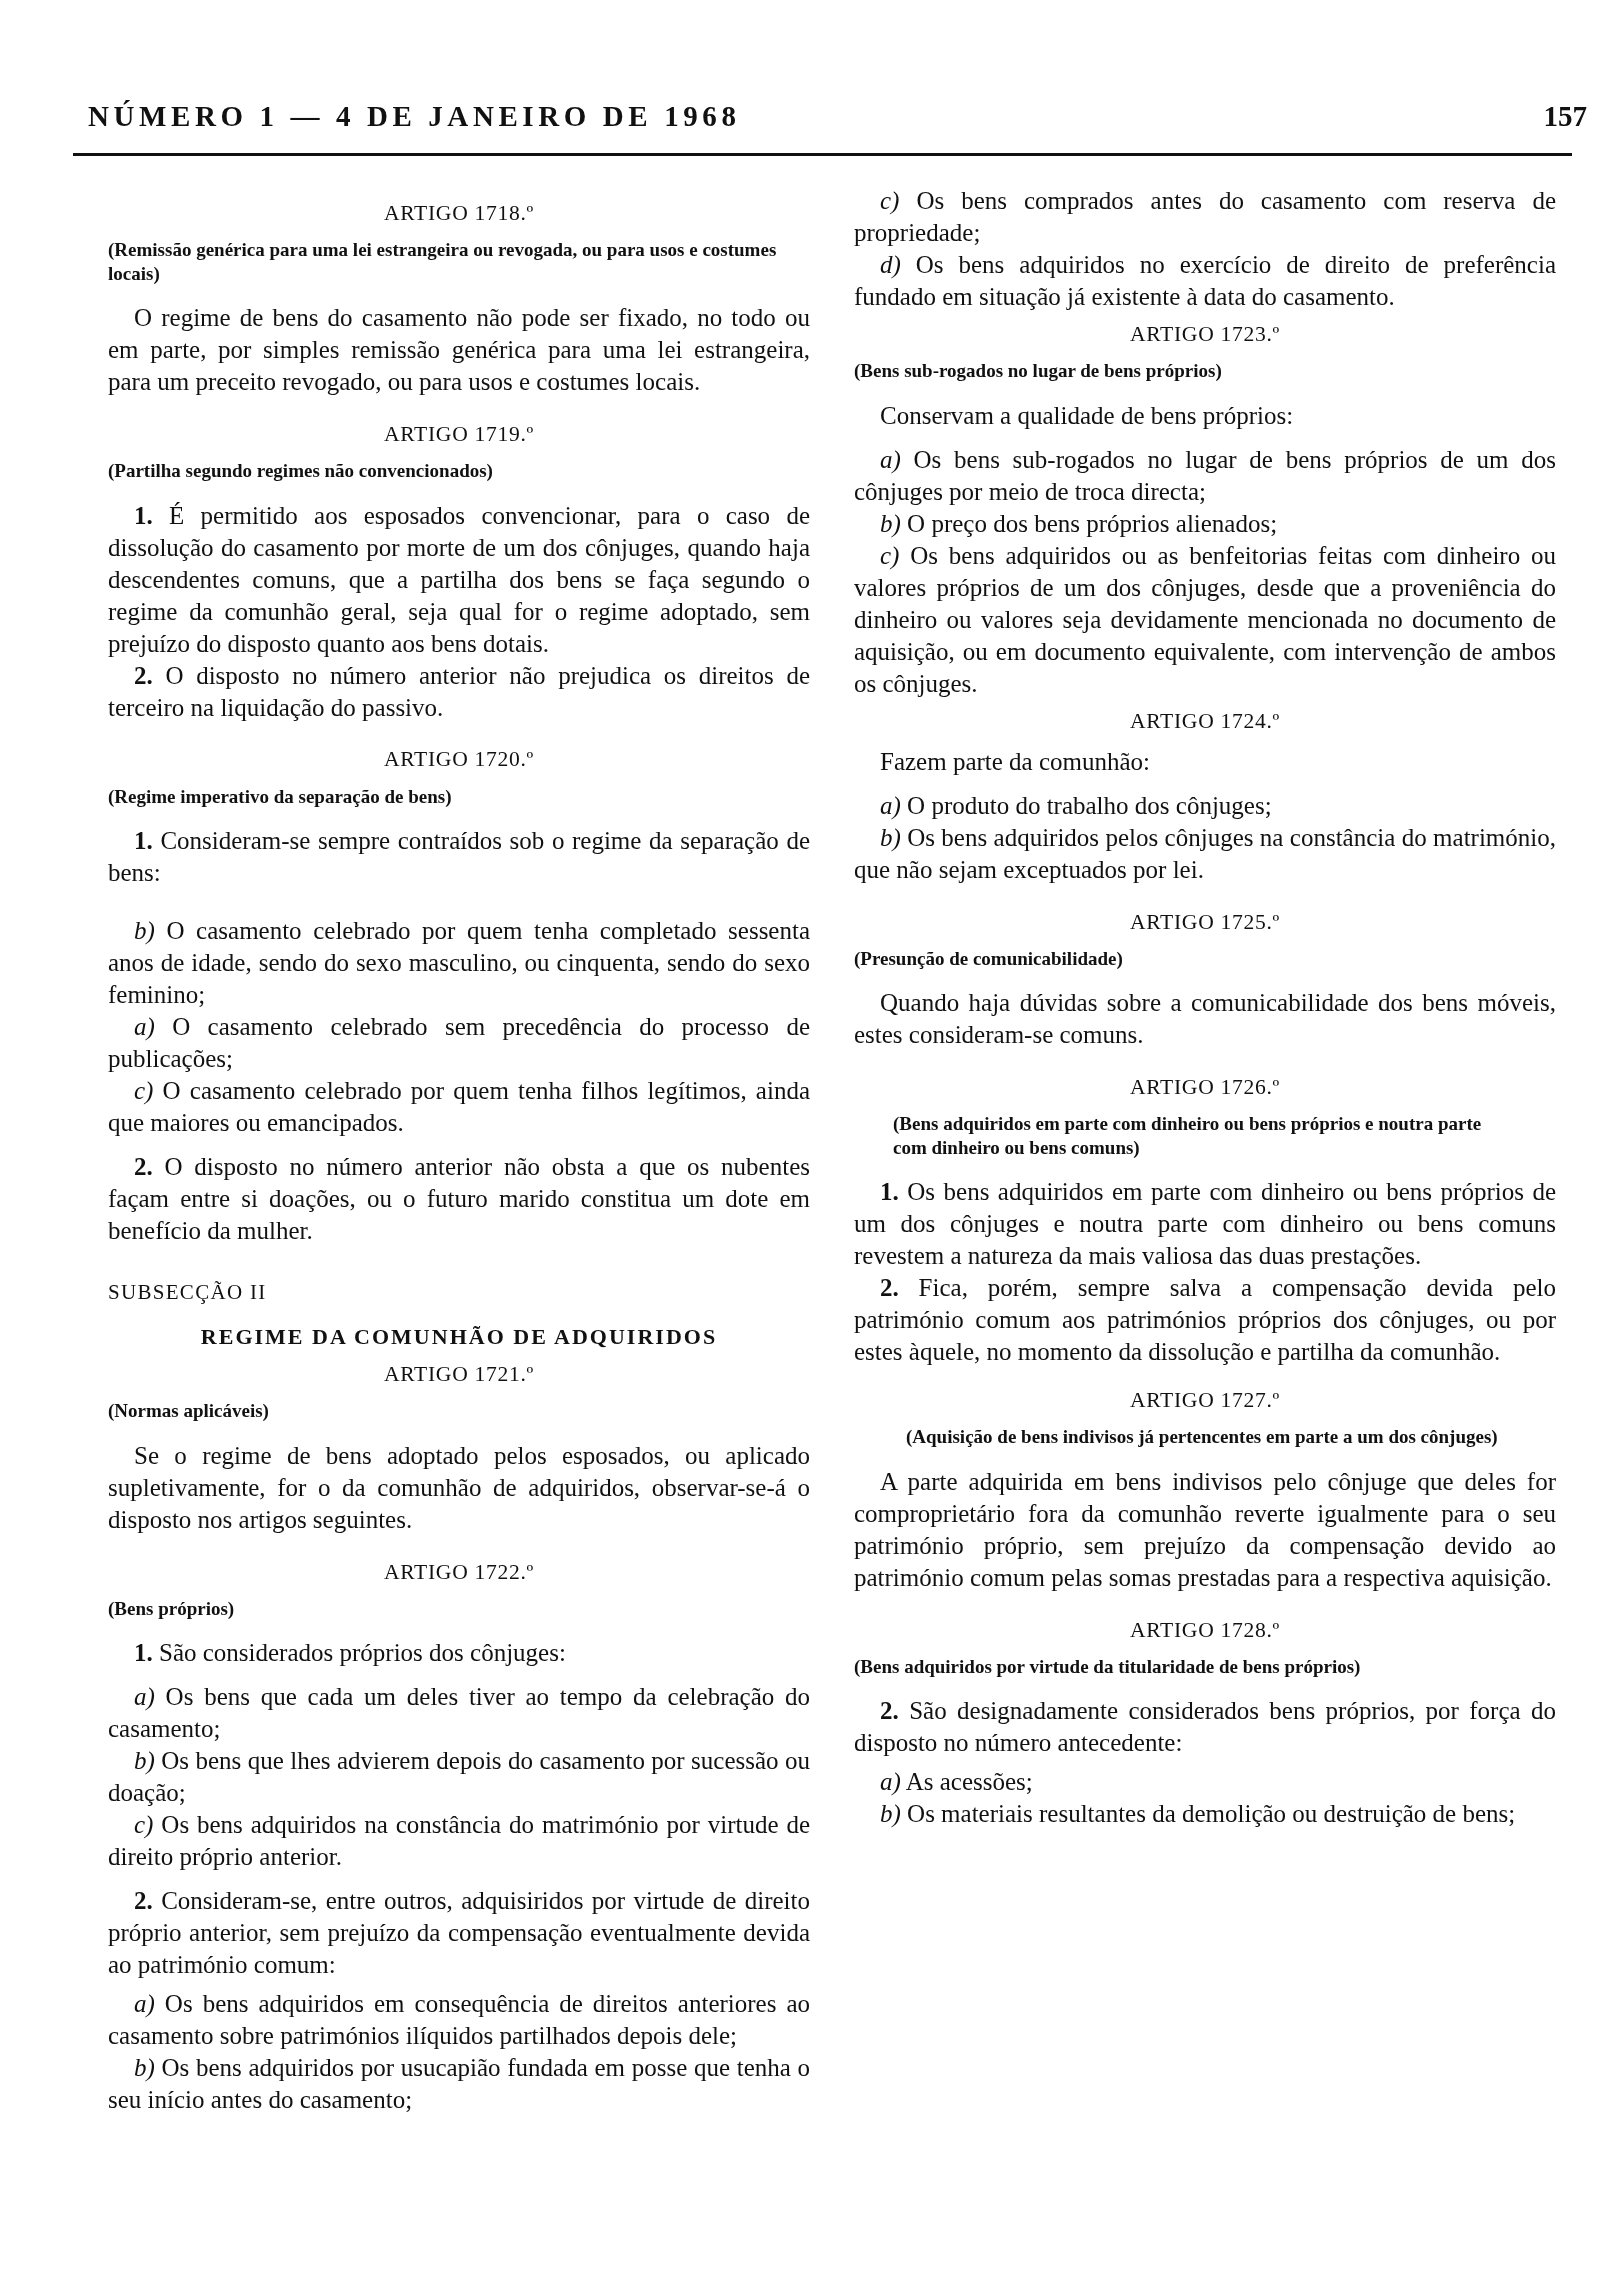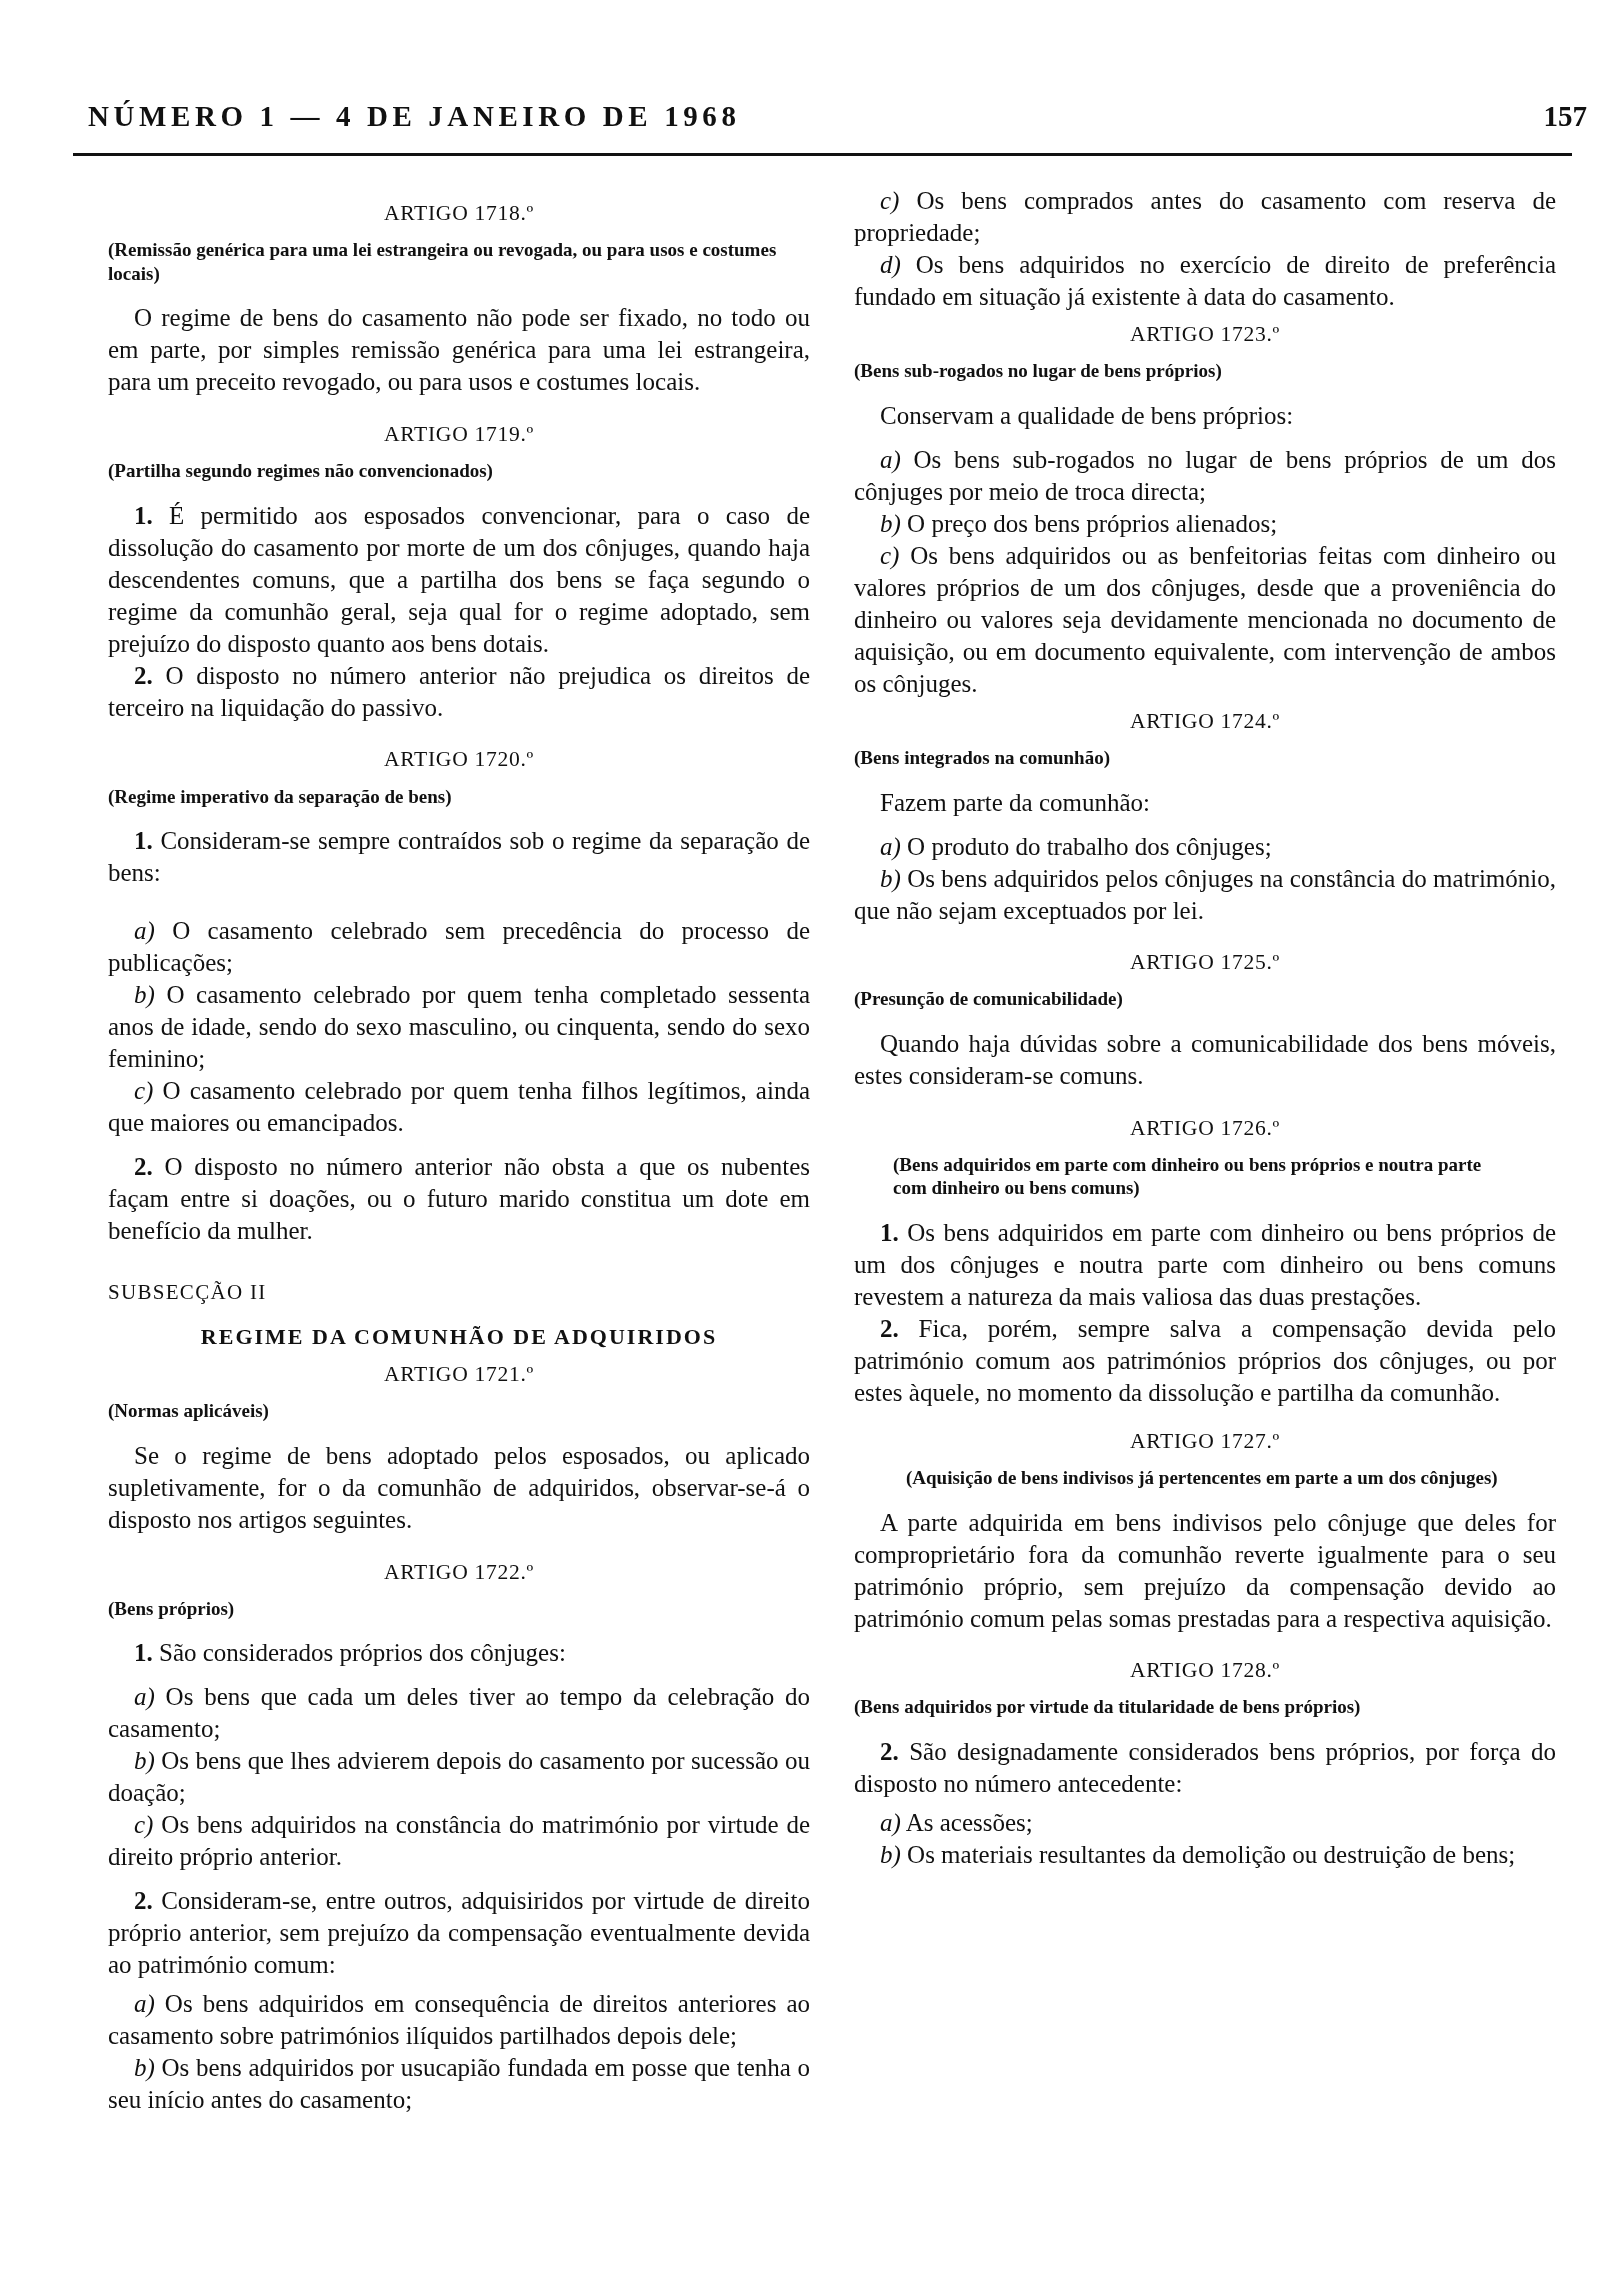--- a/index.html
+++ b/index.html
@@ -43,22 +43,22 @@
     <div class="rubric">(Partilha segundo regimes não convencionados)</div>
     <p class="p"><span class="num">1.</span> <span>É permitido aos esposados convencionar, para o caso de dissolução do casamento por morte de um dos cônjuges, quando haja descendentes comuns, que a partilha dos bens se faça segundo o regime da comunhão geral, seja qual for o regime adoptado, sem prejuízo do disposto quanto aos bens dotais.</span></p>
     <p class="p"><span class="num">2.</span> <span>O disposto no número anterior não prejudica os direitos de terceiro na liquidação do passivo.</span></p>
   </section>
 
   <section>
     <div class="art" style="margin-top:19.7px">ARTIGO 1720.º</div>
     <div class="rubric">(Regime imperativo da separação de bens)</div>
     <p class="p"><span class="num">1.</span> <span>Consideram-se sempre contraídos sob o regime da separação de bens:</span></p>
     <div class="gap" style="height:26px"></div>
+    <p class="p"><span class="let">b)</span> <span>O casamento celebrado por quem tenha completado sessenta anos de idade, sendo do sexo masculino, ou cinquenta, sendo do sexo feminino;</span></p>
     <p class="p"><span class="let">a)</span> <span>O casamento celebrado sem precedência do processo de publicações;</span></p>
-    <p class="p"><span class="let">b)</span> <span>O casamento celebrado por quem tenha completado sessenta anos de idade, sendo do sexo masculino, ou cinquenta, sendo do sexo feminino;</span></p>
     <p class="p"><span class="let">c)</span> <span>O casamento celebrado por quem tenha filhos legítimos, ainda que maiores ou emancipados.</span></p>
     <div class="gap"></div>
     <p class="p"><span class="num">2.</span> <span>O disposto no número anterior não obsta a que os nubentes façam entre si doações, ou o futuro marido constitua um dote em benefício da mulher.</span></p>
   </section>
 
   <section>
     <div class="subsec">SUBSECÇÃO II</div>
     <div class="sectitle">REGIME DA COMUNHÃO DE ADQUIRIDOS</div>
   </section>
 
@@ -96,21 +96,20 @@
     <div class="rubric">(Bens sub-rogados no lugar de bens próprios)</div>
     <p class="p">Conservam a qualidade de bens próprios:</p>
     <div class="gap"></div>
     <p class="p"><span class="let">a)</span> <span>Os bens sub-rogados no lugar de bens próprios de um dos cônjuges por meio de troca directa;</span></p>
     <p class="p"><span class="let">b)</span> <span>O preço dos bens próprios alienados;</span></p>
     <p class="p"><span class="let">c)</span> <span>Os bens adquiridos ou as benfeitorias feitas com dinheiro ou valores próprios de um dos cônjuges, desde que a proveniência do dinheiro ou valores seja devidamente mencionada no documento de aquisição, ou em documento equivalente, com intervenção de ambos os cônjuges.</span></p>
   </section>
 
   <section>
     <div class="art" style="margin-top:5.2px">ARTIGO 1724.º</div>
-    <div class="rubric">(Bens integrados na comunhão)</div>
     <p class="p">Fazem parte da comunhão:</p>
     <div class="gap"></div>
     <p class="p"><span class="let">a)</span> <span>O produto do trabalho dos cônjuges;</span></p>
     <p class="p"><span class="let">b)</span> <span>Os bens adquiridos pelos cônjuges na constância do matrimónio, que não sejam exceptuados por lei.</span></p>
   </section>
 
   <section>
     <div class="art" style="margin-top:19.7px">ARTIGO 1725.º</div>
     <div class="rubric">(Presunção de comunicabilidade)</div>
     <p class="p">Quando haja dúvidas sobre a comunicabilidade dos bens móveis, estes consideram-se comuns.</p>

